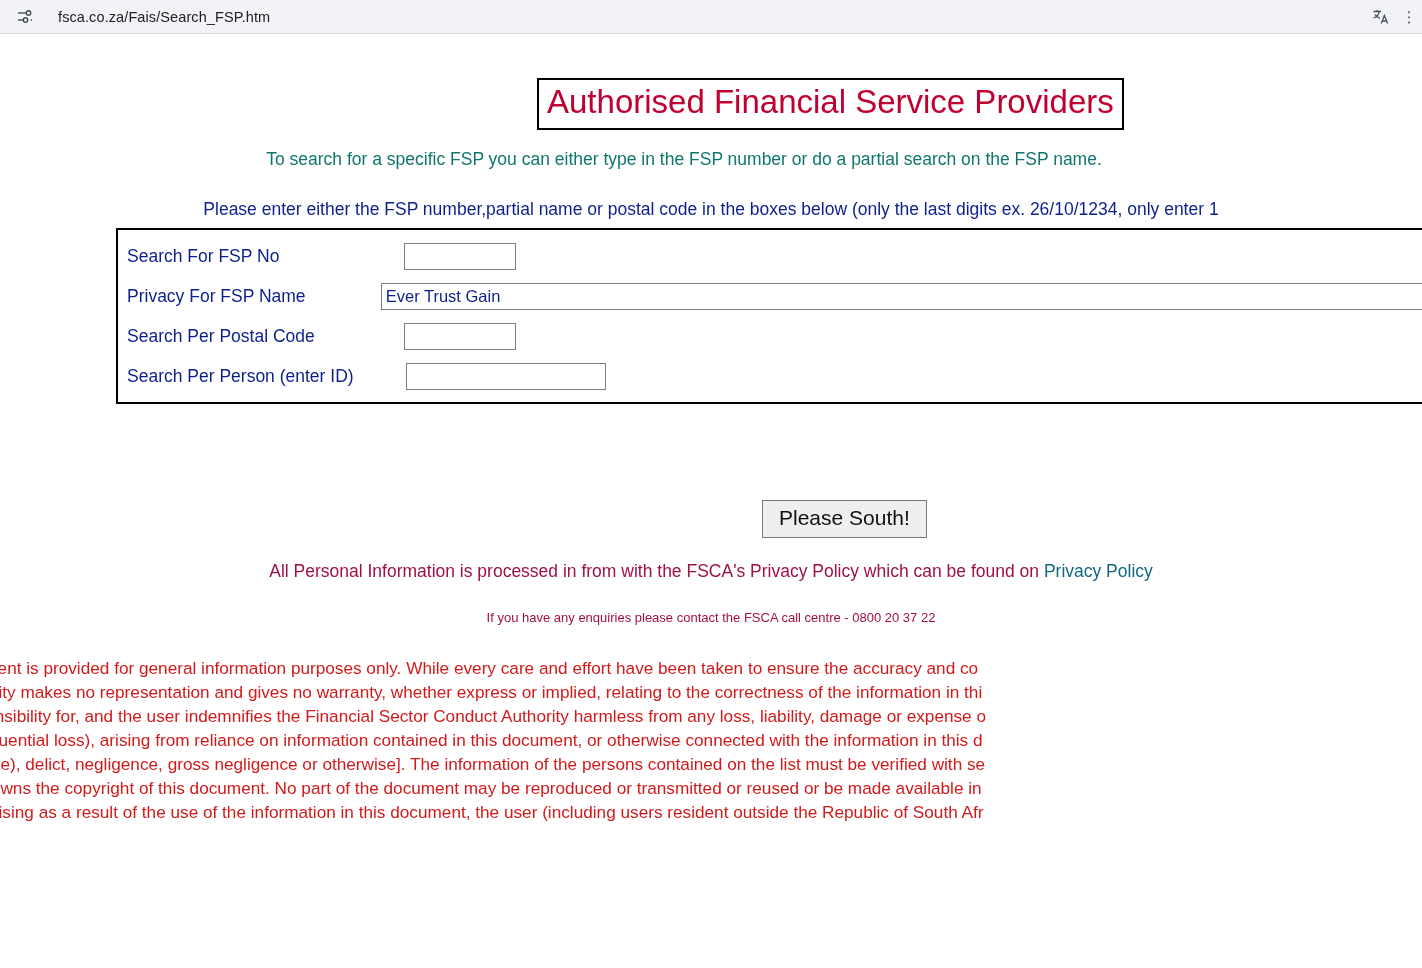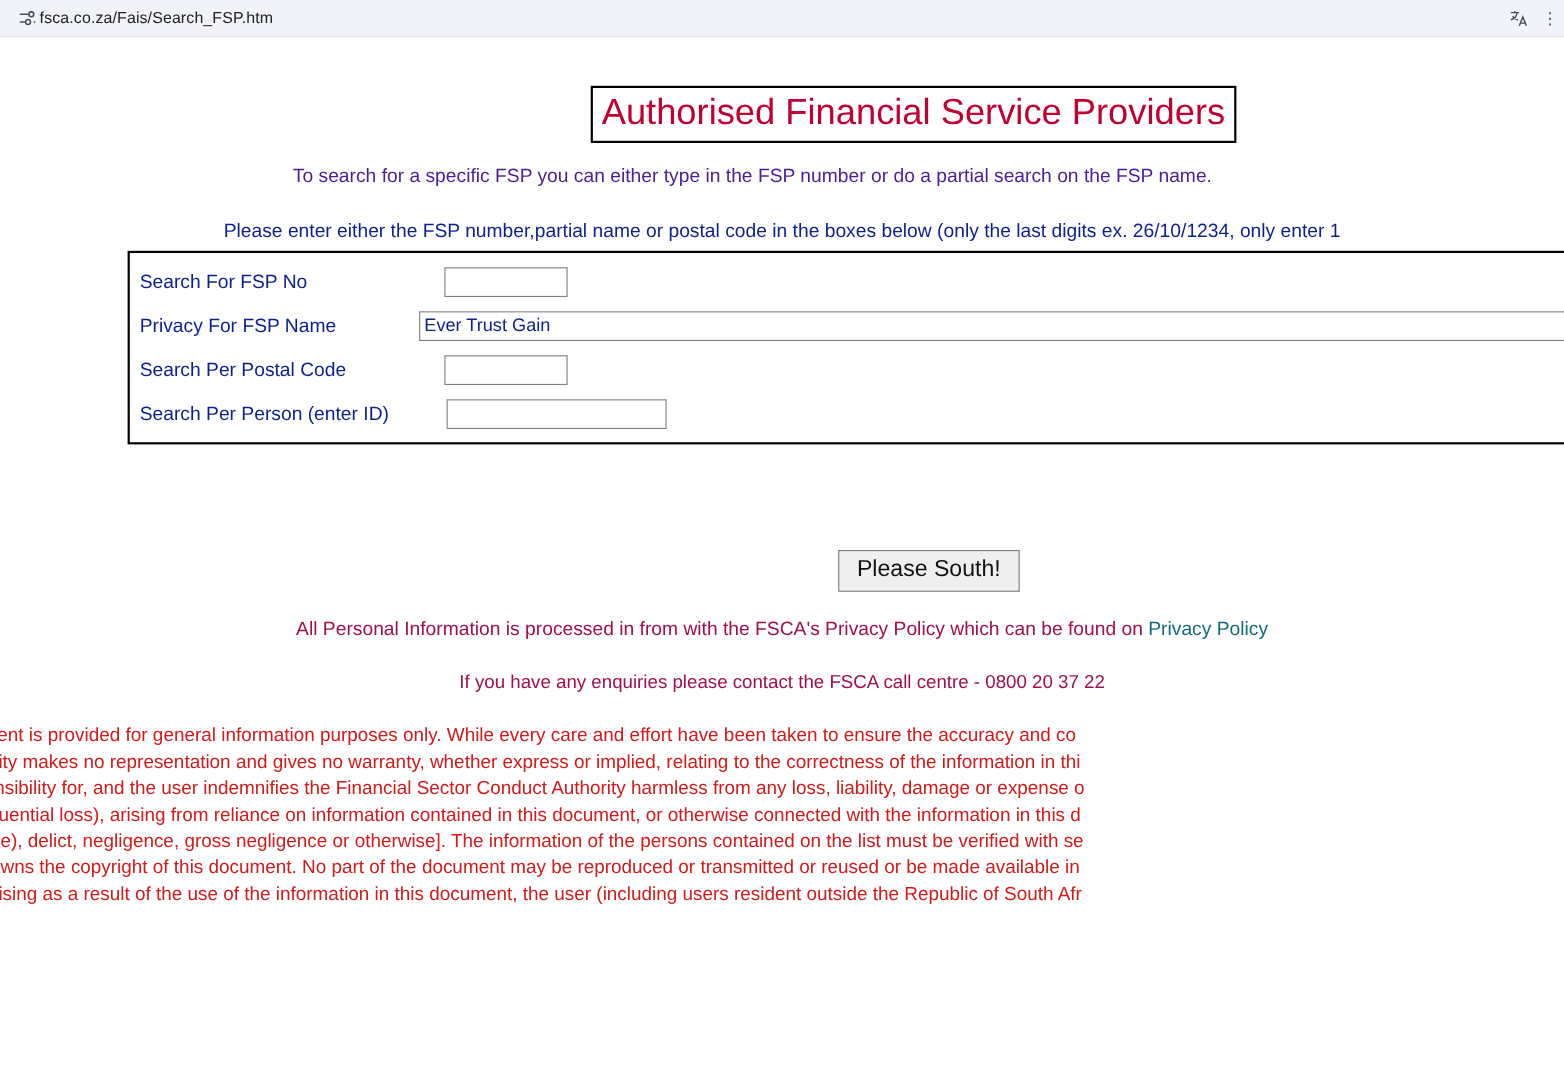--- a/index.html
+++ b/index.html
@@ -29,21 +29,21 @@
   .site-info-icon {
     margin-left: 14px;
     width: 22px;
     height: 22px;
     display: flex;
     align-items: center;
     justify-content: center;
     color: #4a4f57;
   }
   .url-text {
-    margin-left: 0;
+    margin-left: 22px;
     font-size: 14.5px;
     color: #202124;
     letter-spacing: 0.1px;
   }
   .bar-right {
     position: absolute;
     right: 6px;
     top: 0;
     height: 33px;
     display: flex;
@@ -88,21 +88,21 @@
     text-align: right;
   }
 
   .line-red {
     position: absolute;
     top: 115px;
     left: 0;
     width: 1368px;
     text-align: center;
     font-size: 17.5px;
-    color: #4c1d95;
+    color: #0f766e;
   }
 
   .line-blue {
     position: absolute;
     top: 165px;
     left: 0;
     width: 1422px;
     text-align: center;
     font-size: 17.5px;
     color: #0d1f8c;
@@ -175,21 +175,21 @@
     color: #0f6a7c;
     text-decoration: none;
   }
 
   .enquiries-line {
     position: absolute;
     top: 576px;
     left: 0;
     width: 1422px;
     text-align: center;
-    font-size: 17px;
+    font-size: 13px;
     color: #a01048;
   }
 
   
   .disclaimer {
     position: absolute;
     top: 622px;
     left: -183px;
     width: 1750px;
     font-size: 17.2px;

